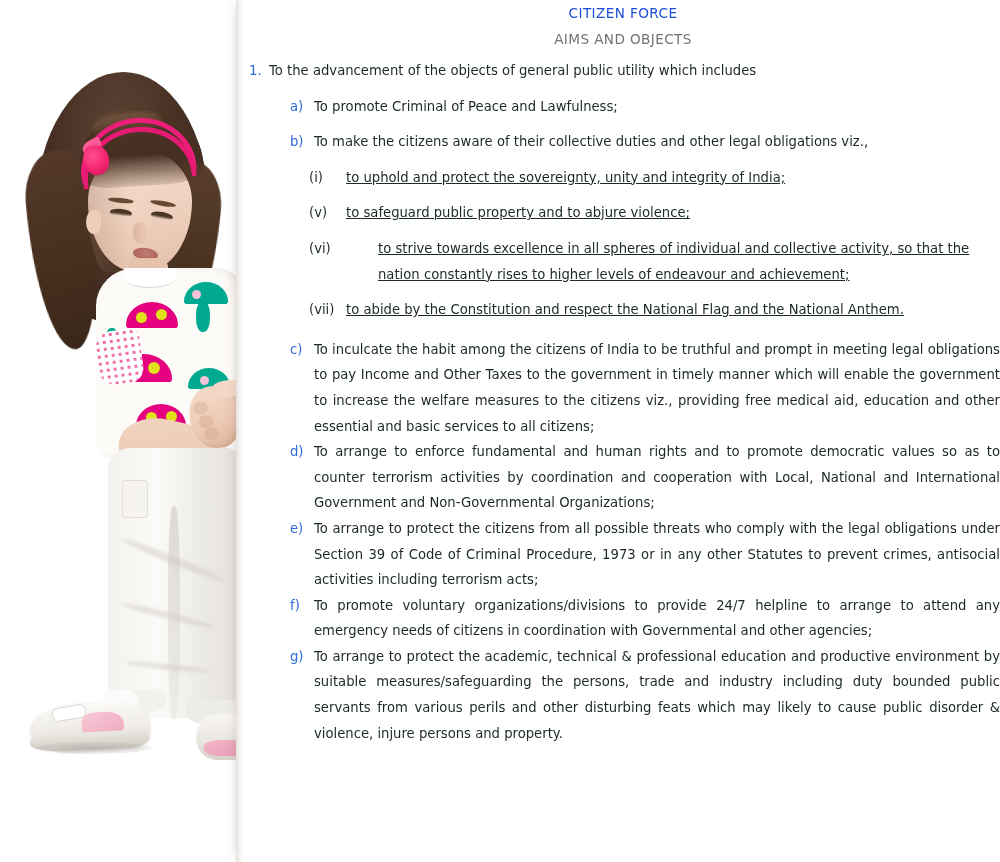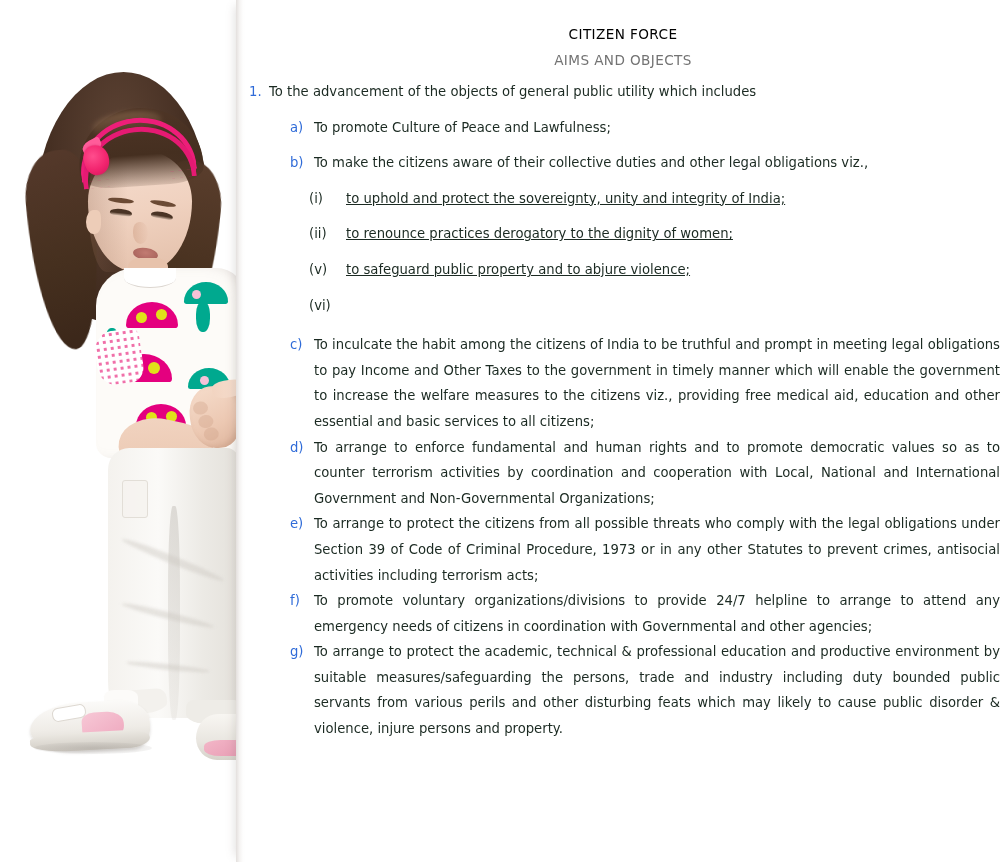--- a/index.html
+++ b/index.html
@@ -299,21 +299,21 @@
     color: #1b2a22;
     font-size: 13.2px;
     line-height: 25.6px;
   }
   .title {
     text-align: center;
     font-size: 13.6px;
     letter-spacing: 0.4px;
     line-height: 26px;
   }
-  #title-1 { color: #000000; margin-top: 21px; }
+  #title-1 { color: #1d4ed8; }
   #title-2 { color: #737373; }
 
   .row {
     display: flex;
     align-items: flex-start;
   }
   .marker {
     flex: 0 0 auto;
     text-align: left;
     white-space: pre;
@@ -438,42 +438,43 @@
     <div class="title" id="title-1">CITIZEN FORCE</div>
     <div class="title" id="title-2">AIMS AND OBJECTS</div>
 
     <div class="row lvl1" style="margin-top:6px;">
       <span class="marker blue">1.</span>
       <span class="body nojust">To the advancement of the objects of general public utility which includes</span>
     </div>
 
     <div class="row lvl2 sp-a">
       <span class="marker blue">a)</span>
-      <span class="body nojust">To promote Culture of Peace and Lawfulness;</span>
+      <span class="body nojust">To promote Criminal of Peace and Lawfulness;</span>
     </div>
 
     <div class="row lvl2 sp-b">
       <span class="marker blue">b)</span>
       <span class="body nojust">To make the citizens aware of their collective duties and other  legal obligations viz.,</span>
     </div>
 
     <div class="row lvl3">
       <span class="marker dark">(i)</span>
       <span class="body">to uphold and protect the sovereignty, unity and integrity of India;</span>
     </div>
     <div class="row lvl3">
-      <span class="marker dark">(ii)</span>
-      <span class="body">to renounce practices derogatory to the dignity of women;</span>
-    </div>
-    <div class="row lvl3">
       <span class="marker dark">(v)</span>
       <span class="body">to safeguard public property and to abjure violence;</span>
     </div>
     <div class="row lvl3" style="padding-right:28px;gap:32px;">
       <span class="marker dark">(vi)</span>
+      <span class="body">to strive towards excellence in all spheres of individual and collective activity, so that the nation constantly rises to higher levels  of endeavour and achievement;</span>
+    </div>
+    <div class="row lvl3">
+      <span class="marker dark">(vii)</span>
+      <span class="body">to abide by the Constitution and respect the National Flag and the National Anthem.</span>
     </div>
 
     <div class="row lvl2 sp-c">
       <span class="marker blue">c)</span>
       <span class="body">To inculcate the habit among the citizens of India to be truthful and prompt in meeting legal obligations to pay Income and Other Taxes to the government in timely manner which will enable the government to increase the welfare measures to the citizens viz., providing free medical aid, education and other essential and basic services to all citizens;</span>
     </div>
 
     <div class="row lvl2">
       <span class="marker blue">d)</span>
       <span class="body">To arrange to enforce fundamental and human rights and to promote democratic values so as to counter terrorism activities by coordination and cooperation with Local, National and International Government and Non-Governmental Organizations;</span>

